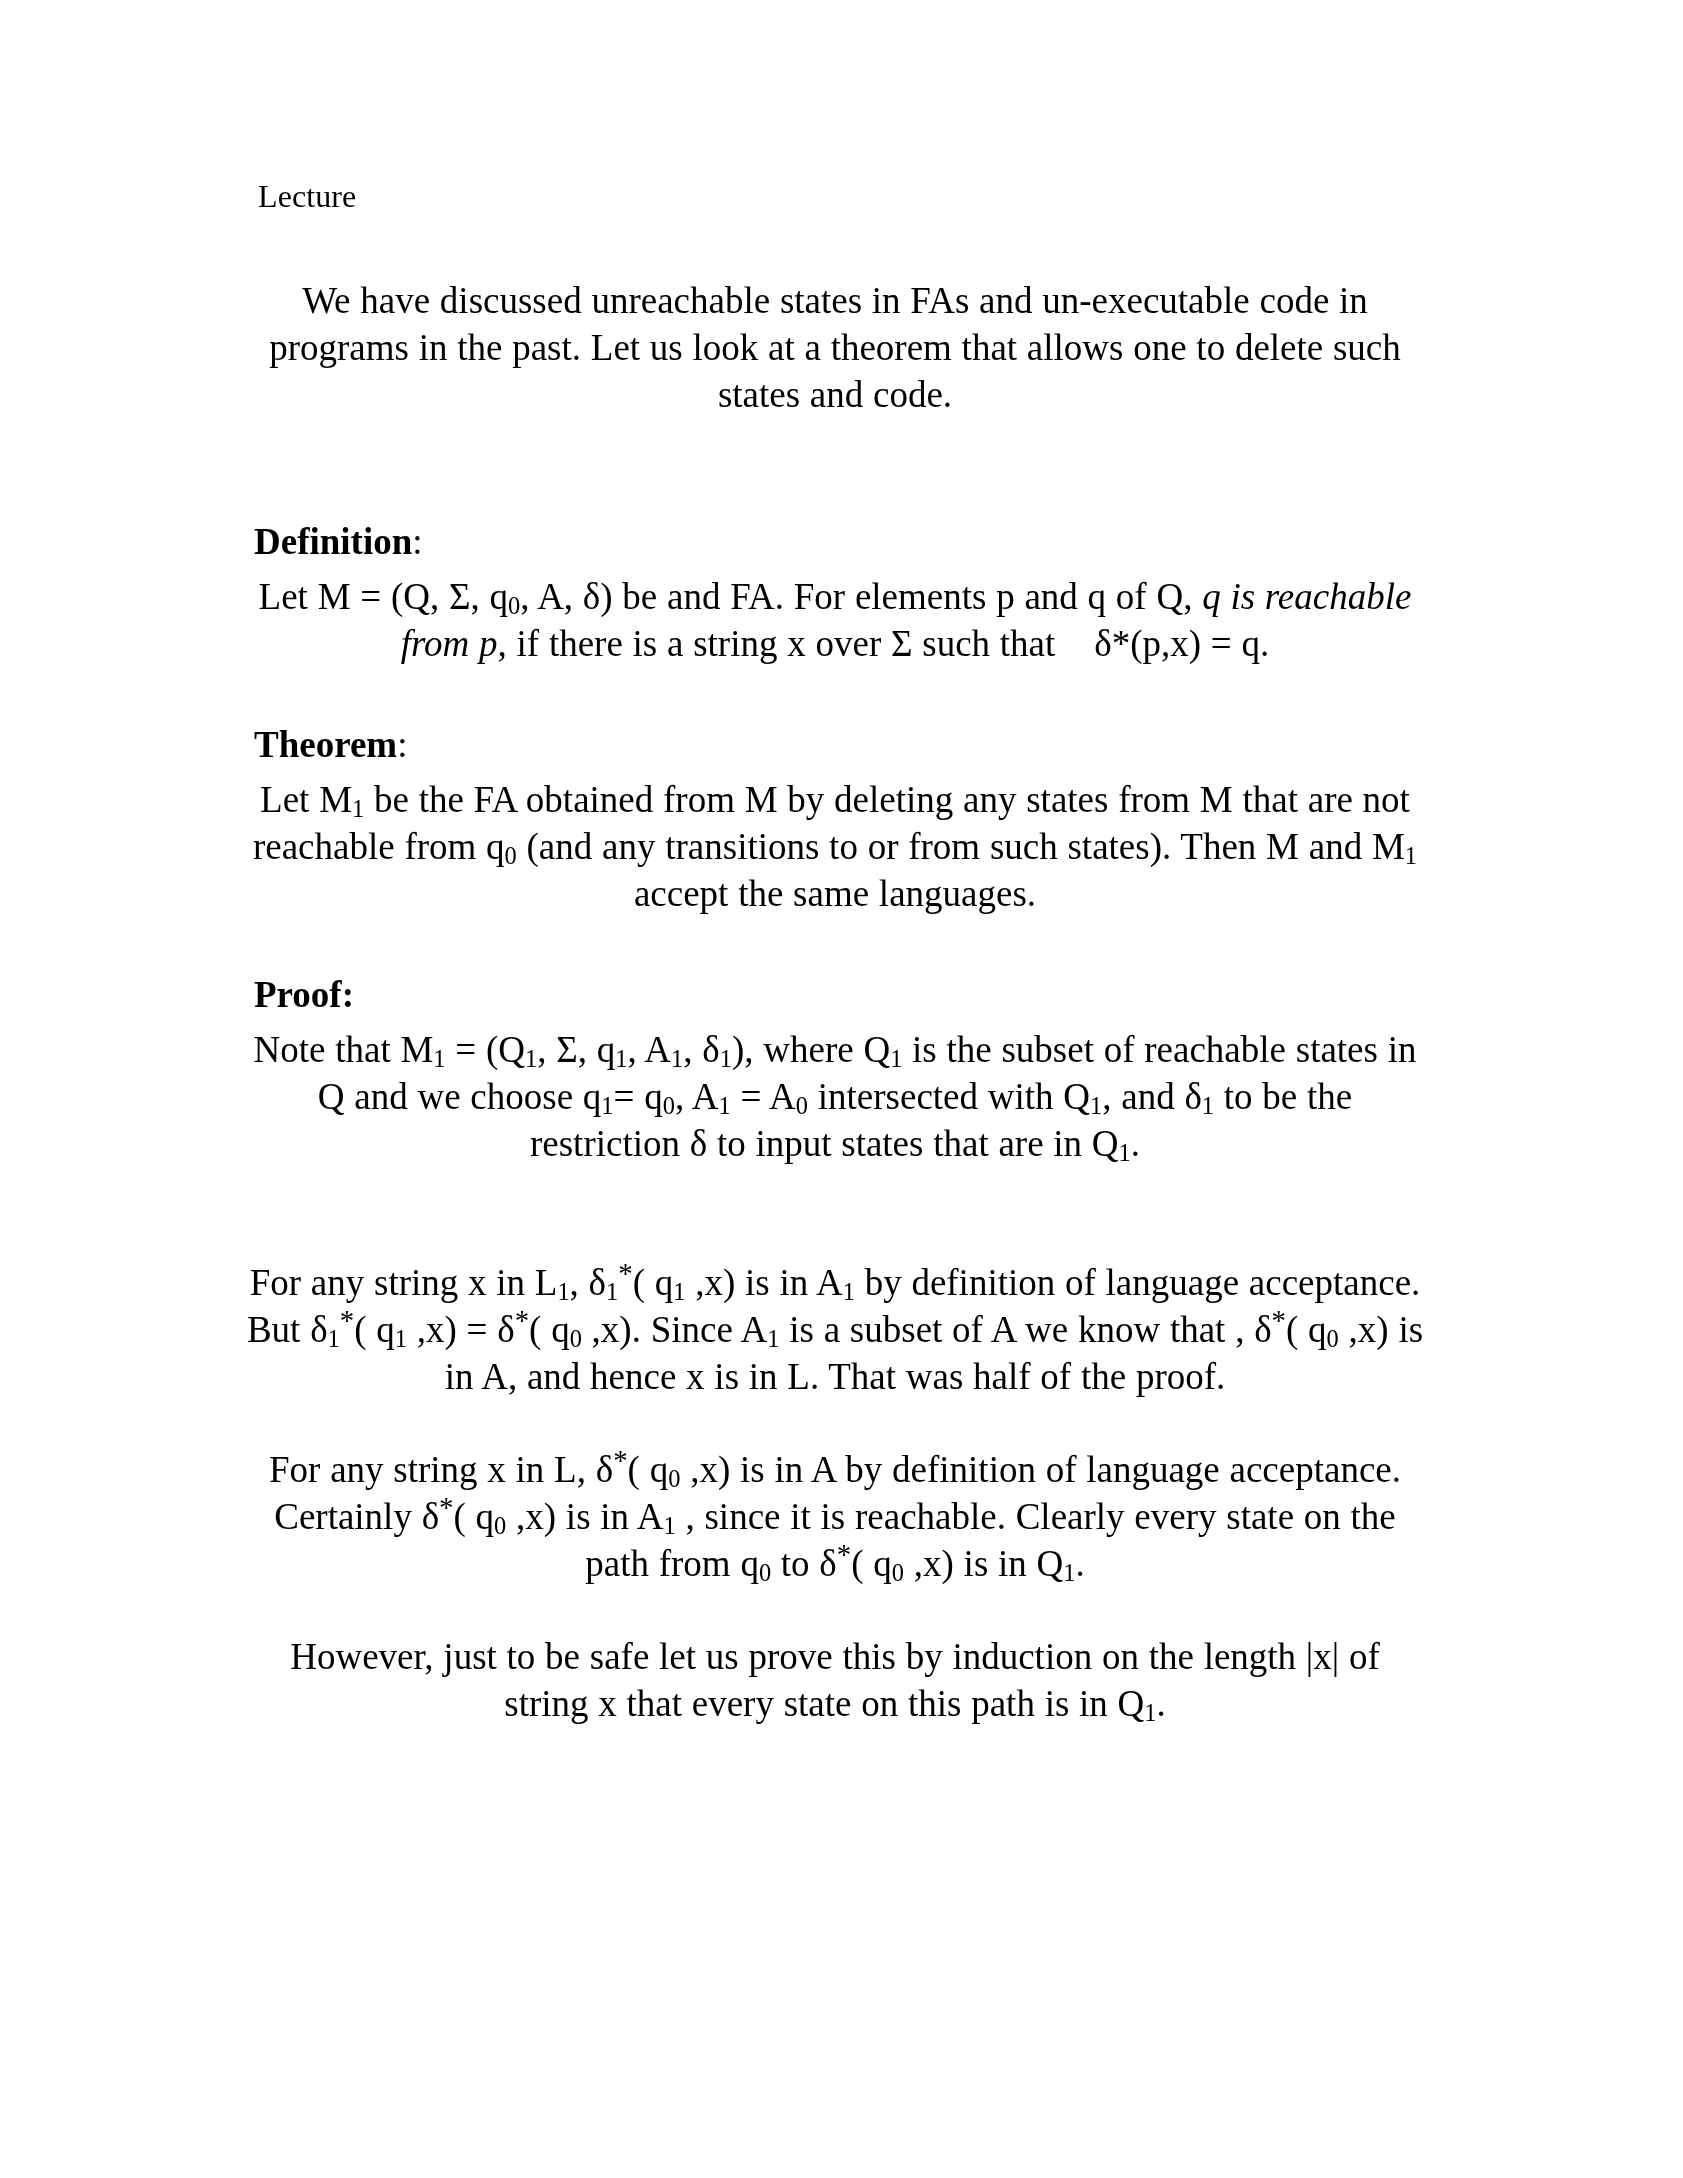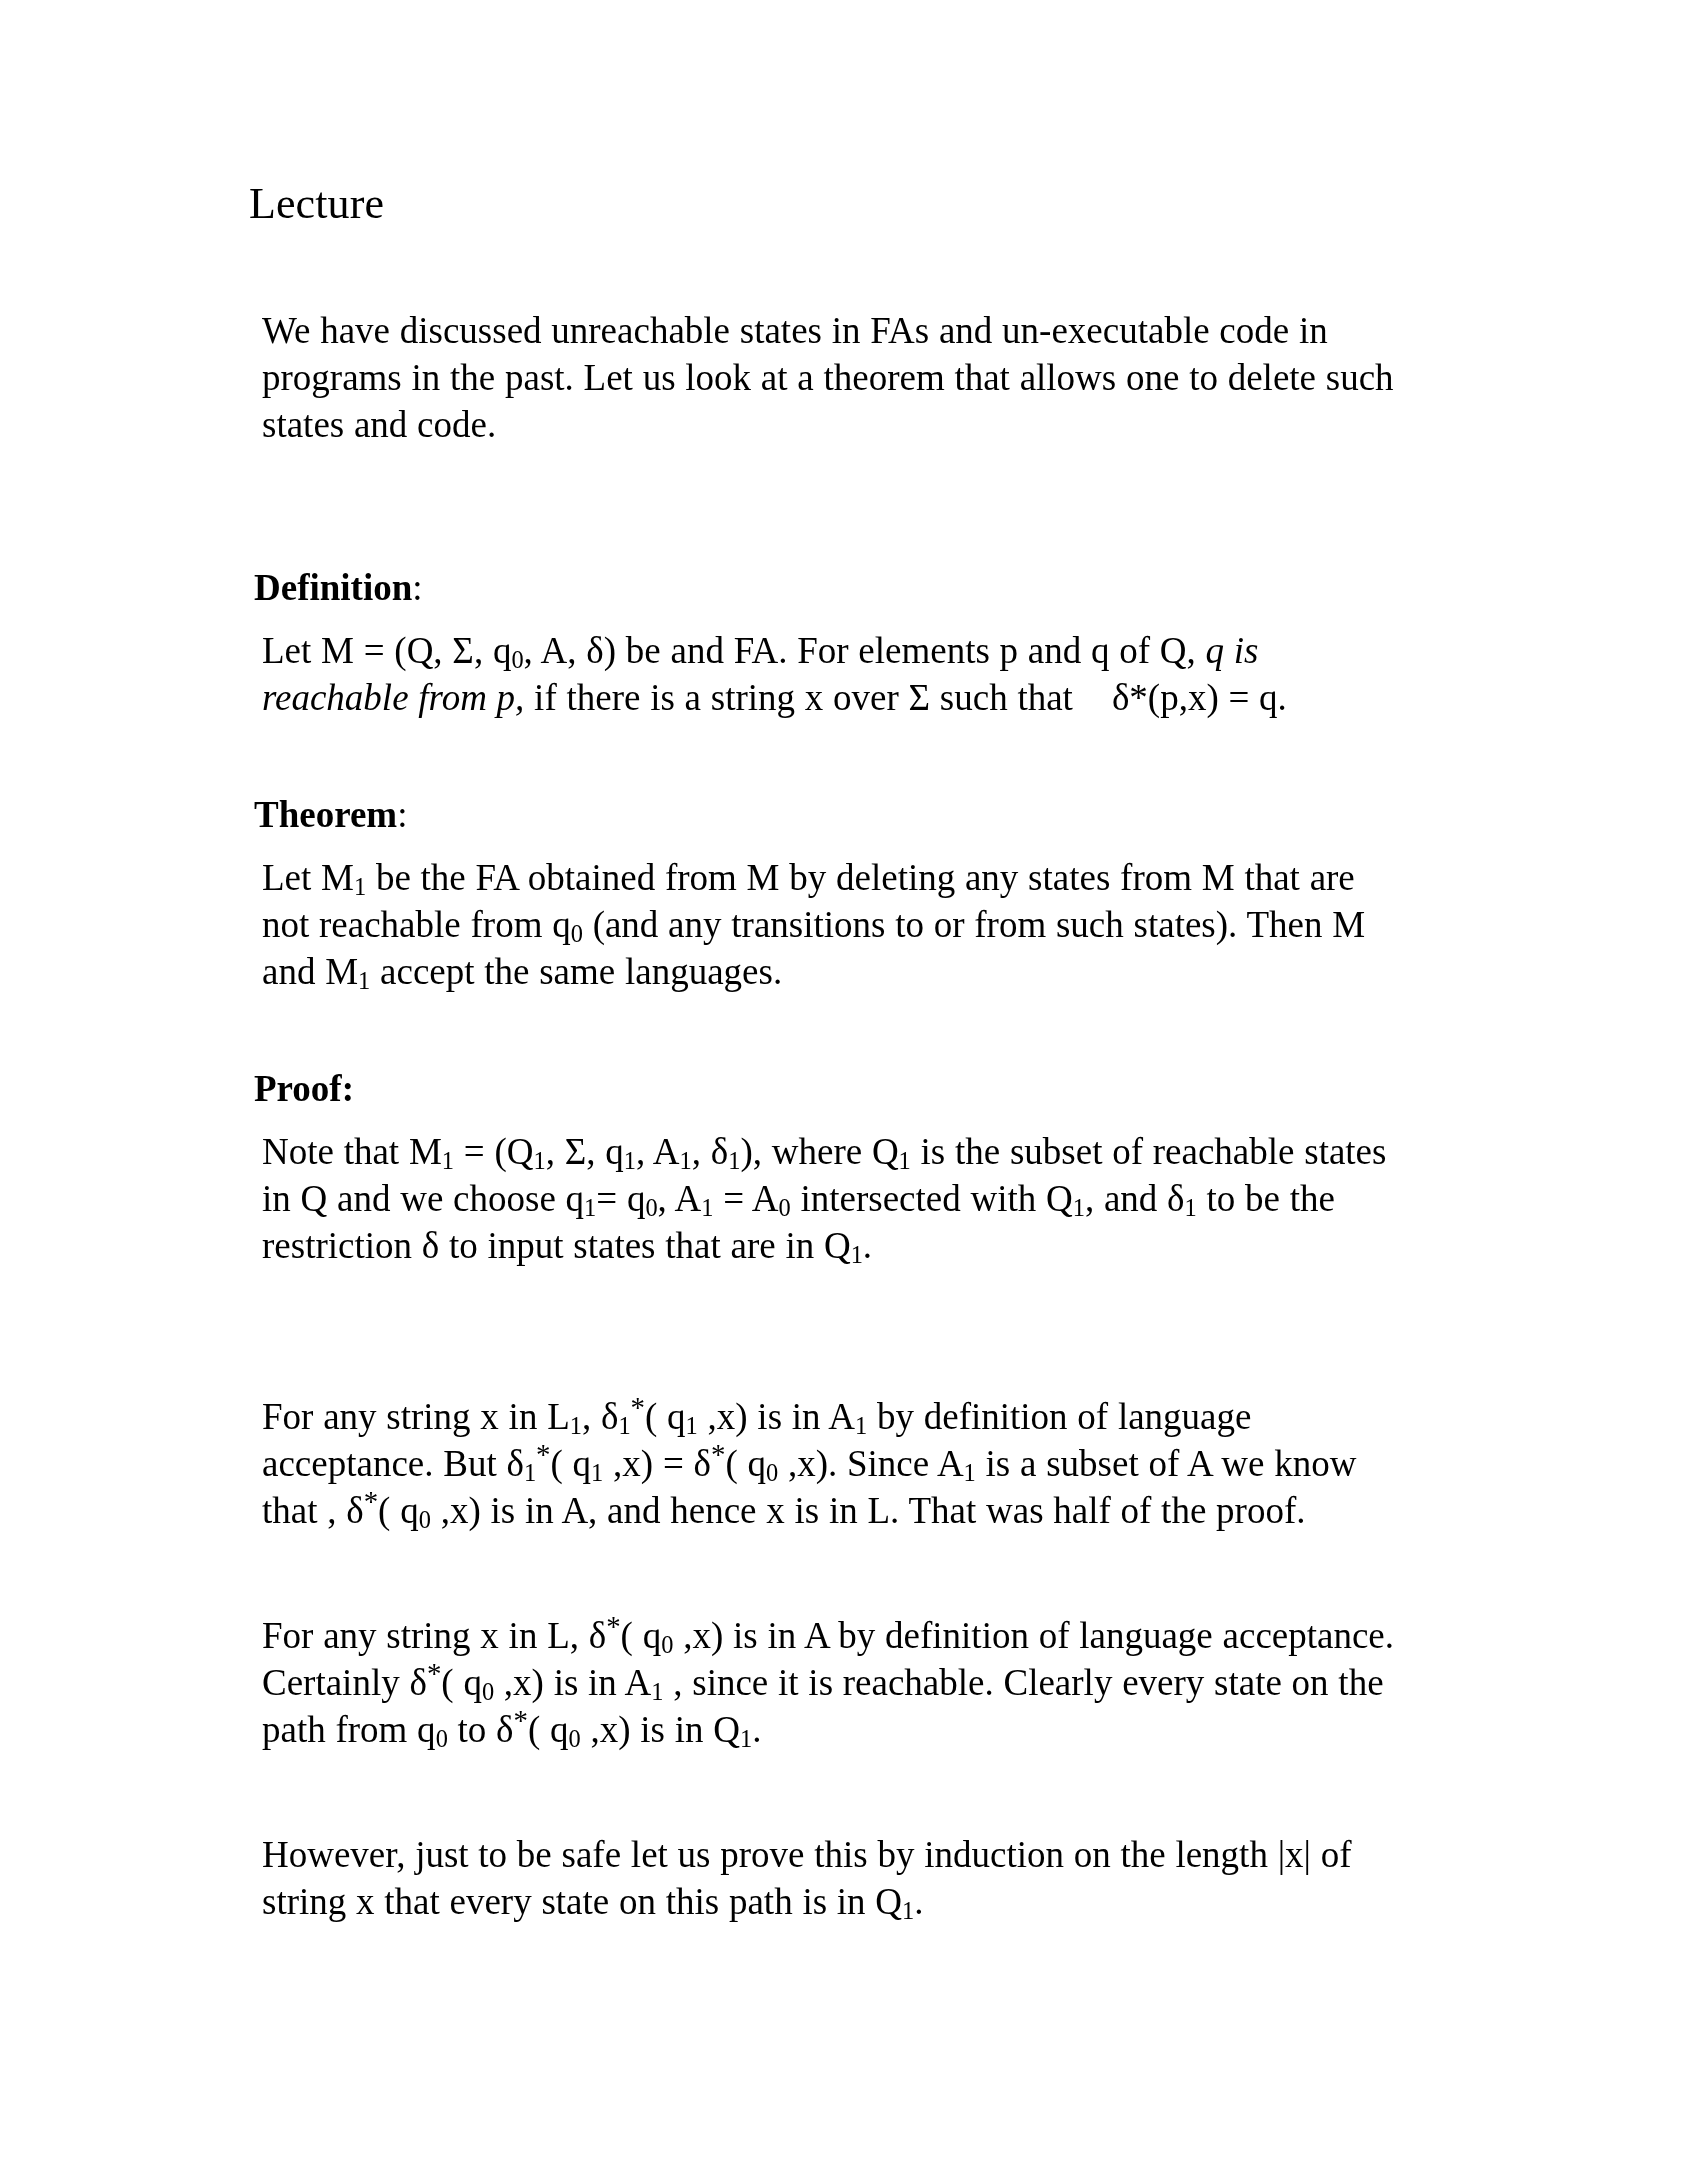--- a/index.html
+++ b/index.html
@@ -21,32 +21,32 @@
     background: #ffffff;
     box-sizing: border-box;
   }
   .content {
     position: absolute;
     left: 246px;
     top: 178px;
     width: 1178px;
   }
   .doc-title {
-    font-size: 44px;
+    font-size: 32px;
     line-height: 1.18;
-    margin: 0 0 0 3px;
+    margin: 0 0 0 12px;
     font-weight: normal;
     letter-spacing: 0.1px;
   }
   .para {
     font-size: 37px;
     line-height: 47px;
-    margin: 16px;
+    margin: 0;
     letter-spacing: 0px;
-    text-align: left;
+    text-align: center;
     word-spacing: 0.5px;
   }
   .gap-lg { height: 61px; }
   .gap-md { height: 46px; }
   .hd {
     font-size: 37px;
     line-height: 47px;
     margin: 8px;
   }
   .hd b { font-weight: bold; }

